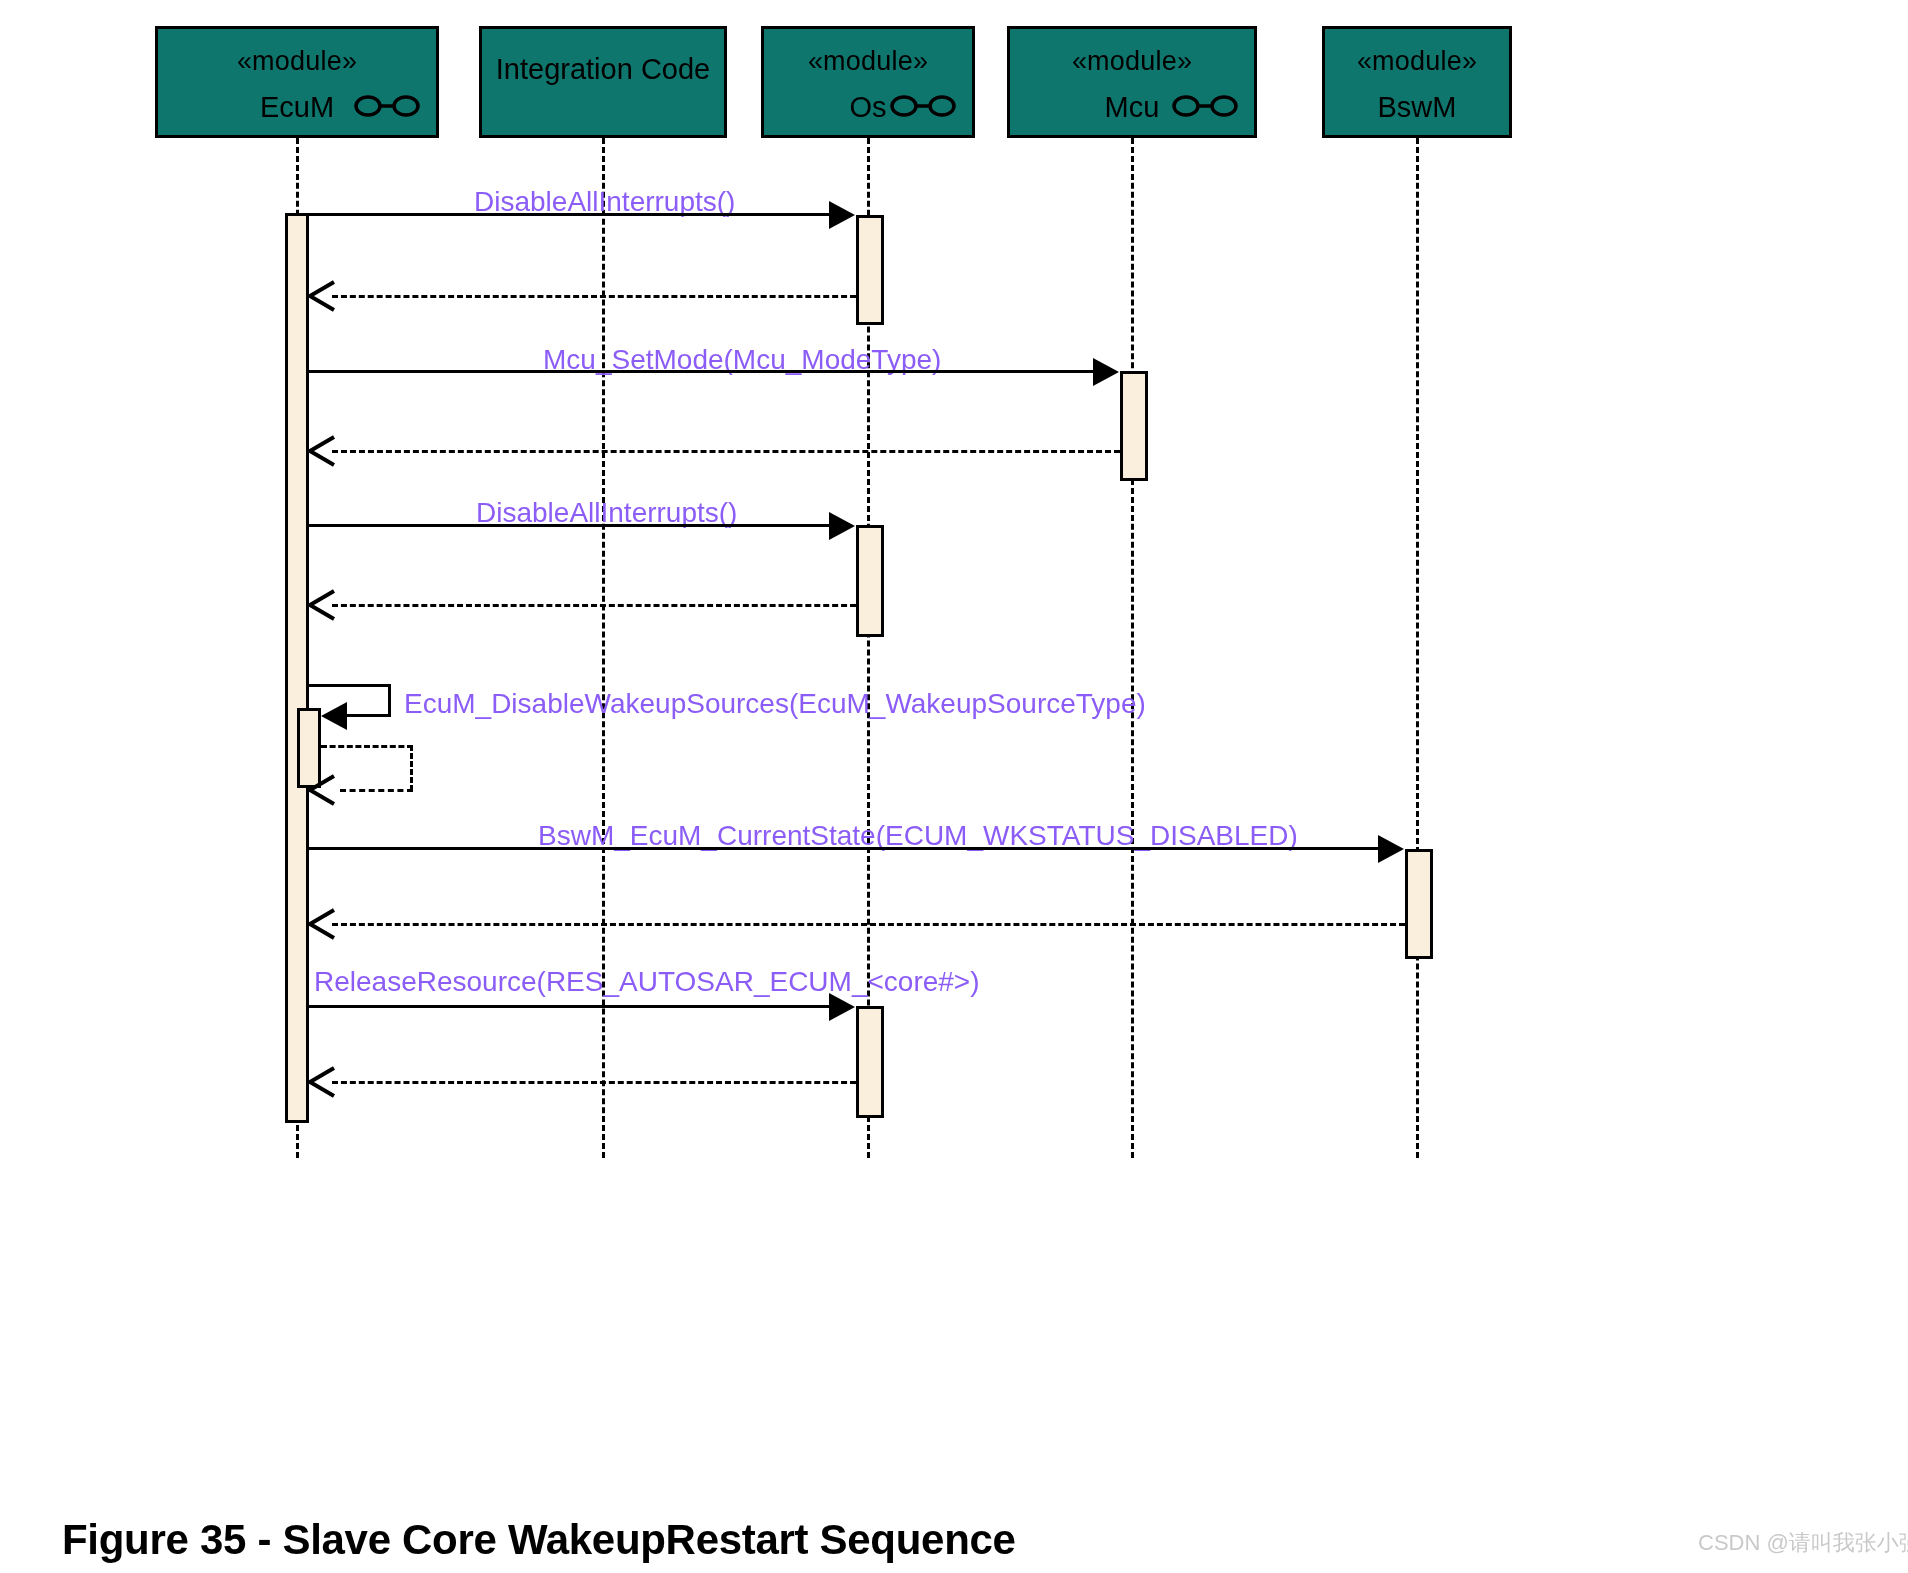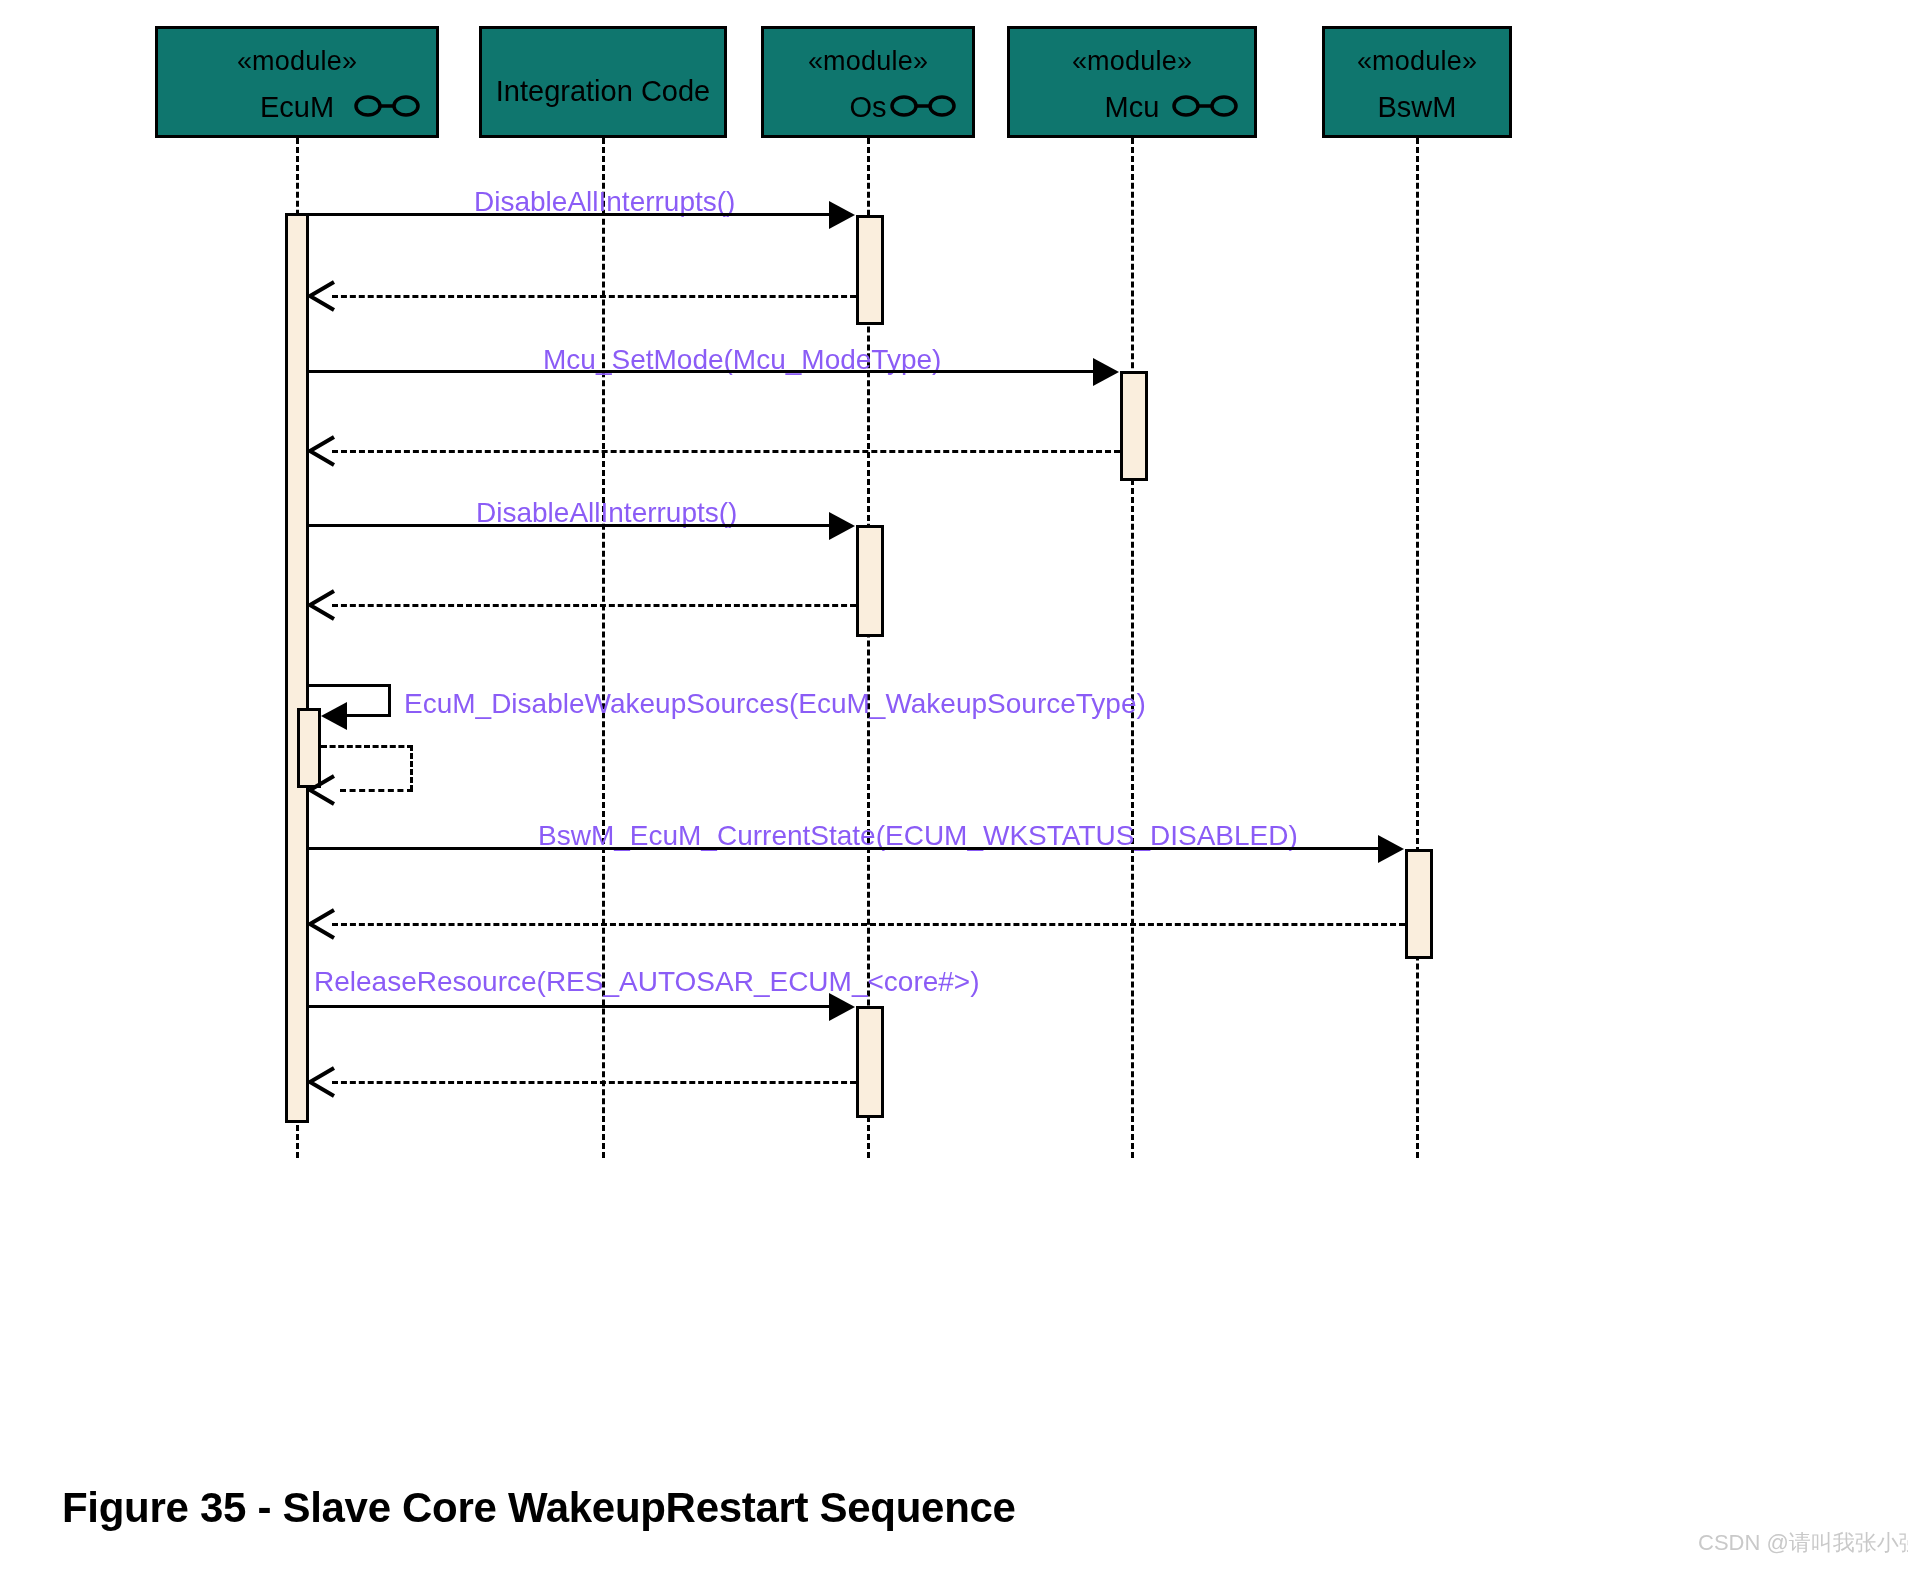--- a/index.html
+++ b/index.html
@@ -106,21 +106,21 @@
     position: absolute;
     font-size: 28px;
     line-height: 1;
     white-space: nowrap;
     color: #8b5cf6;
   }
   
   .figure-caption {
     position: absolute;
     left: 62px;
-    top: 1484px;
+    top: 1516px;
     font-family: "Liberation Sans Narrow", "Liberation Sans", sans-serif;
     font-weight: bold;
     font-size: 42px;
     letter-spacing: -0.3px;
     white-space: nowrap;
   }
   .watermark {
     position: absolute;
     left: 1698px;
     top: 1528px;
@@ -144,21 +144,21 @@
     <span class="lifeline-stereotype">«module»</span>
     <span class="lifeline-name">EcuM</span>
     <svg class="component-icon" viewBox="0 0 66 26">
       <ellipse cx="14" cy="13" rx="12" ry="9" fill="none" stroke="#000" stroke-width="3.5"></ellipse>
       <line x1="26" y1="13" x2="40" y2="13" stroke="#000" stroke-width="3.5"></line>
       <ellipse cx="52" cy="13" rx="12" ry="9" fill="none" stroke="#000" stroke-width="3.5"></ellipse>
     </svg>
   </div>
 
   <div class="lifeline-box" style="left:479px; top:26px; width:248px; height:112px;">
-    <span class="lifeline-name single" style="">Integration Code</span>
+    <span class="lifeline-name single" style="margin-top:22px;">Integration Code</span>
   </div>
 
   <div class="lifeline-box" style="left:761px; top:26px; width:214px; height:112px;">
     <span class="lifeline-stereotype">«module»</span>
     <span class="lifeline-name">Os</span>
     <svg class="component-icon" viewBox="0 0 66 26">
       <ellipse cx="14" cy="13" rx="12" ry="9" fill="none" stroke="#000" stroke-width="3.5"></ellipse>
       <line x1="26" y1="13" x2="40" y2="13" stroke="#000" stroke-width="3.5"></line>
       <ellipse cx="52" cy="13" rx="12" ry="9" fill="none" stroke="#000" stroke-width="3.5"></ellipse>
     </svg>

